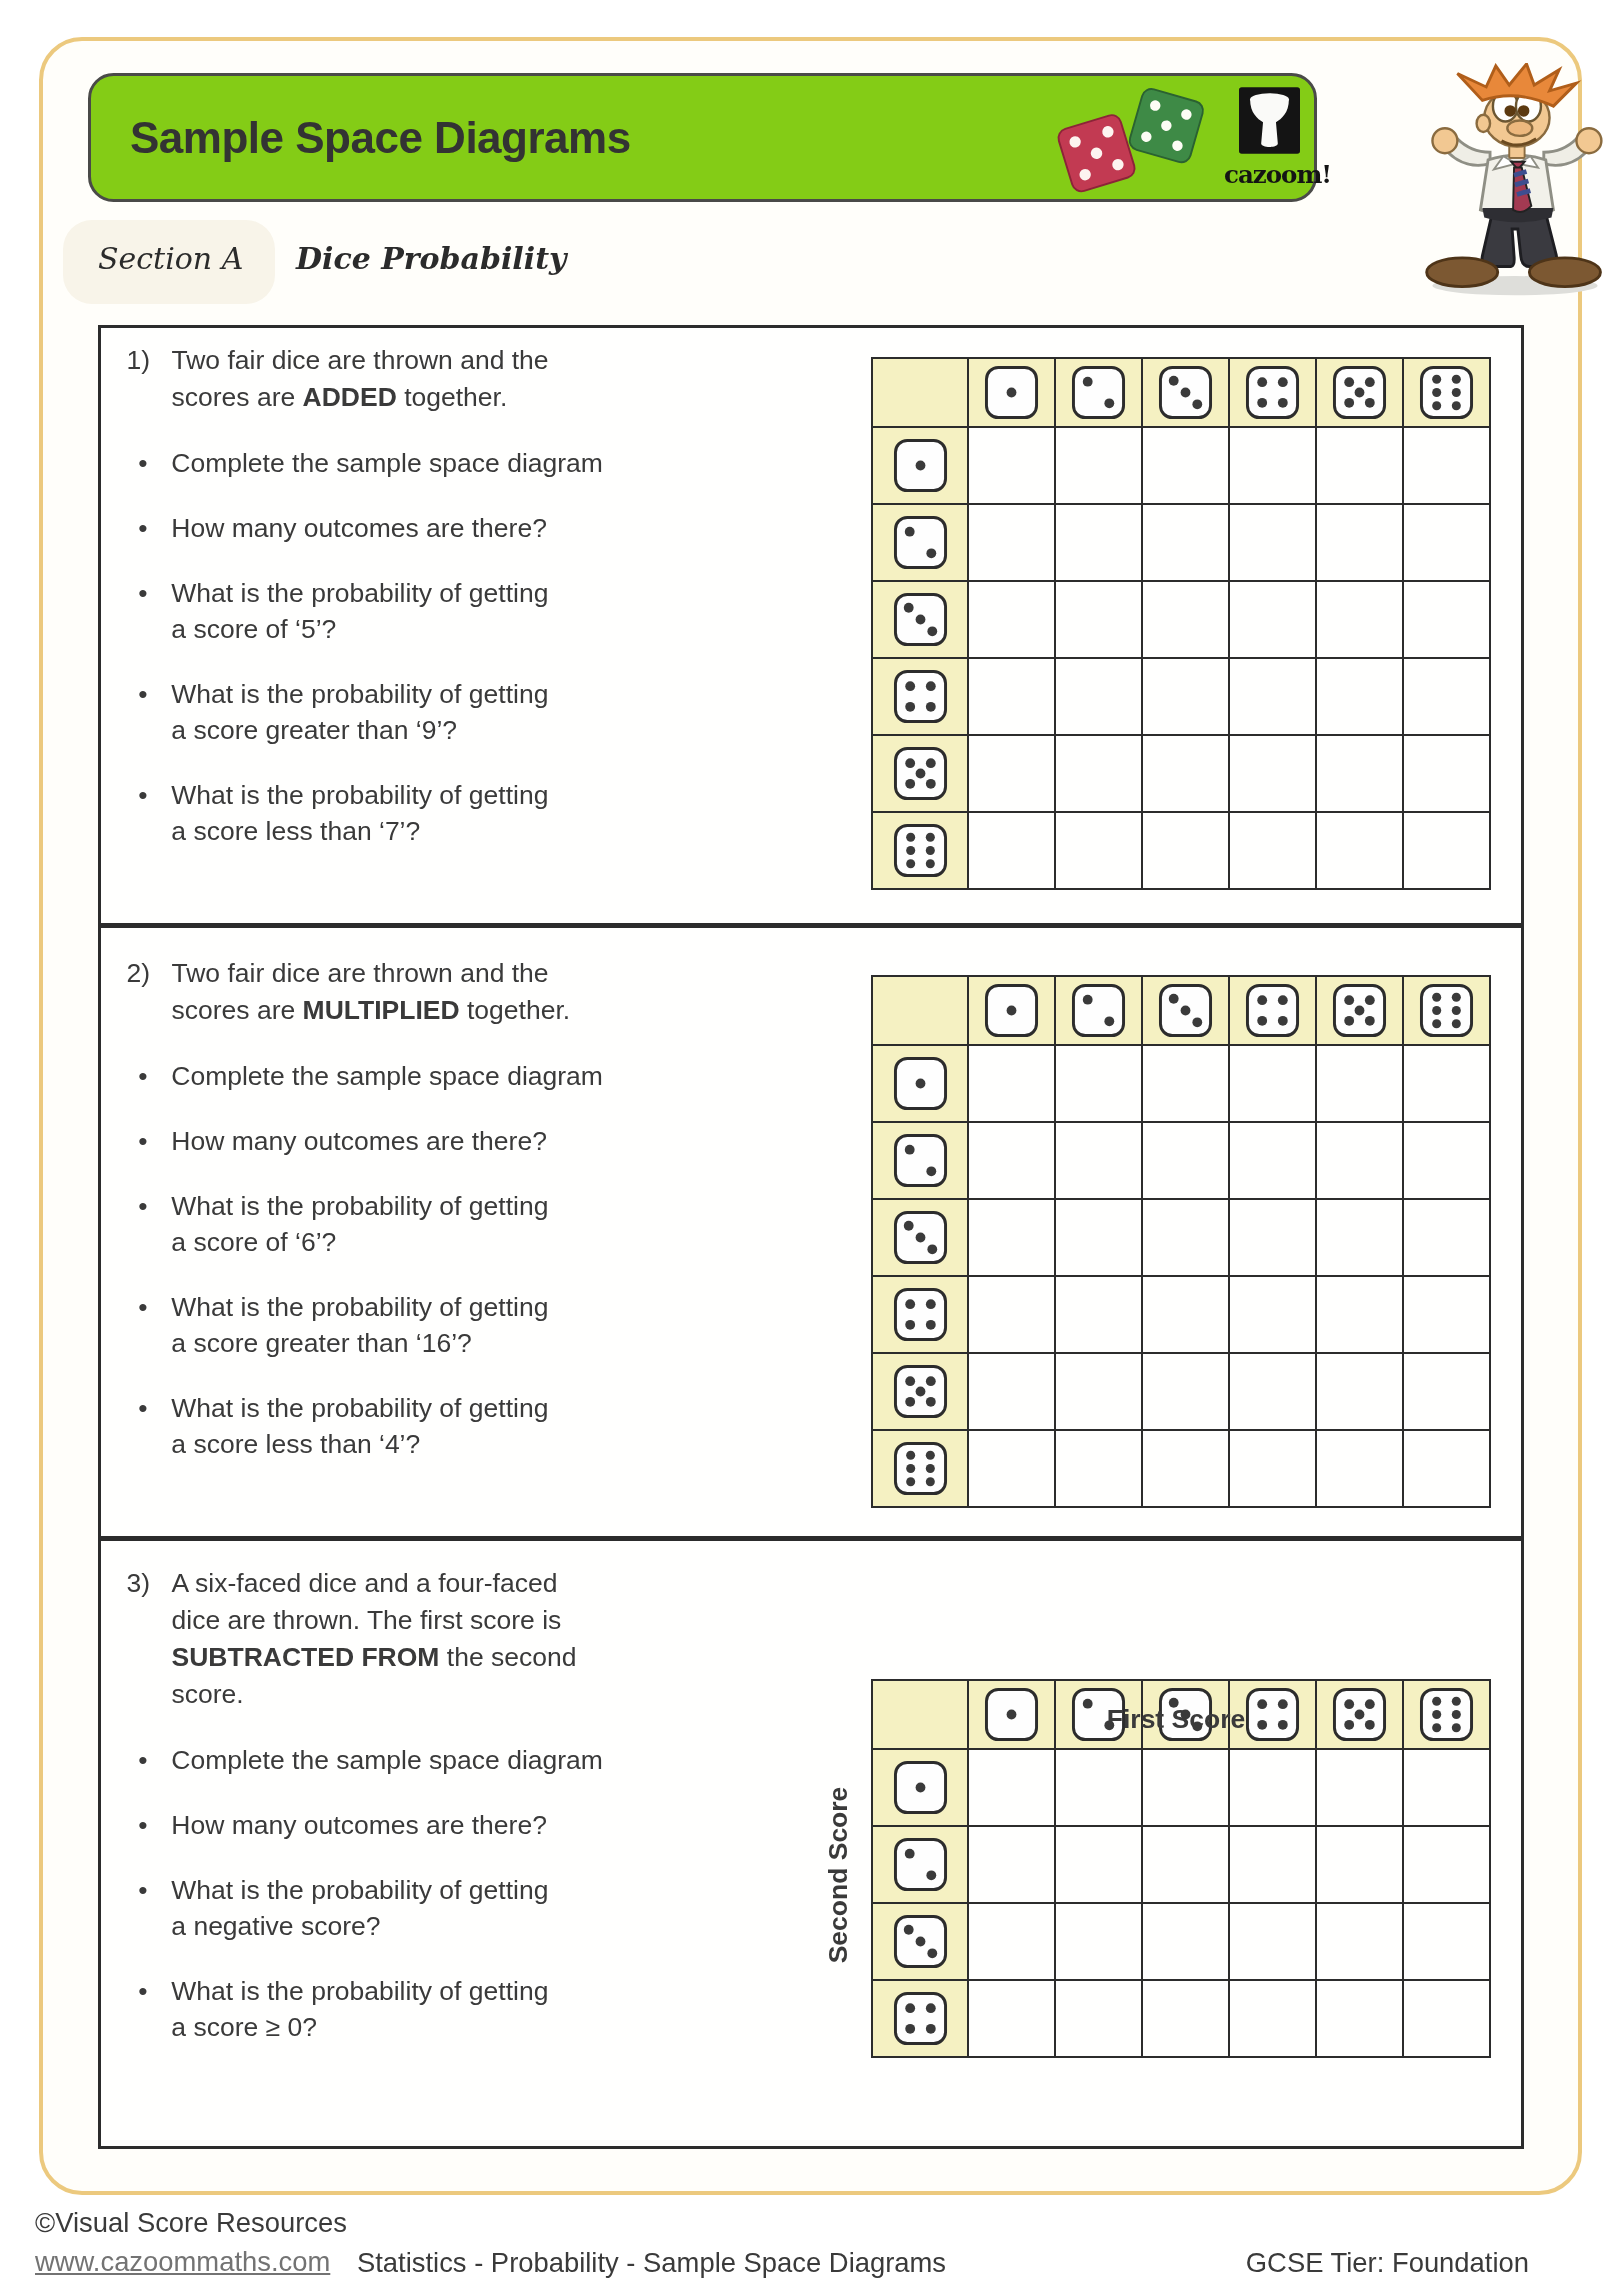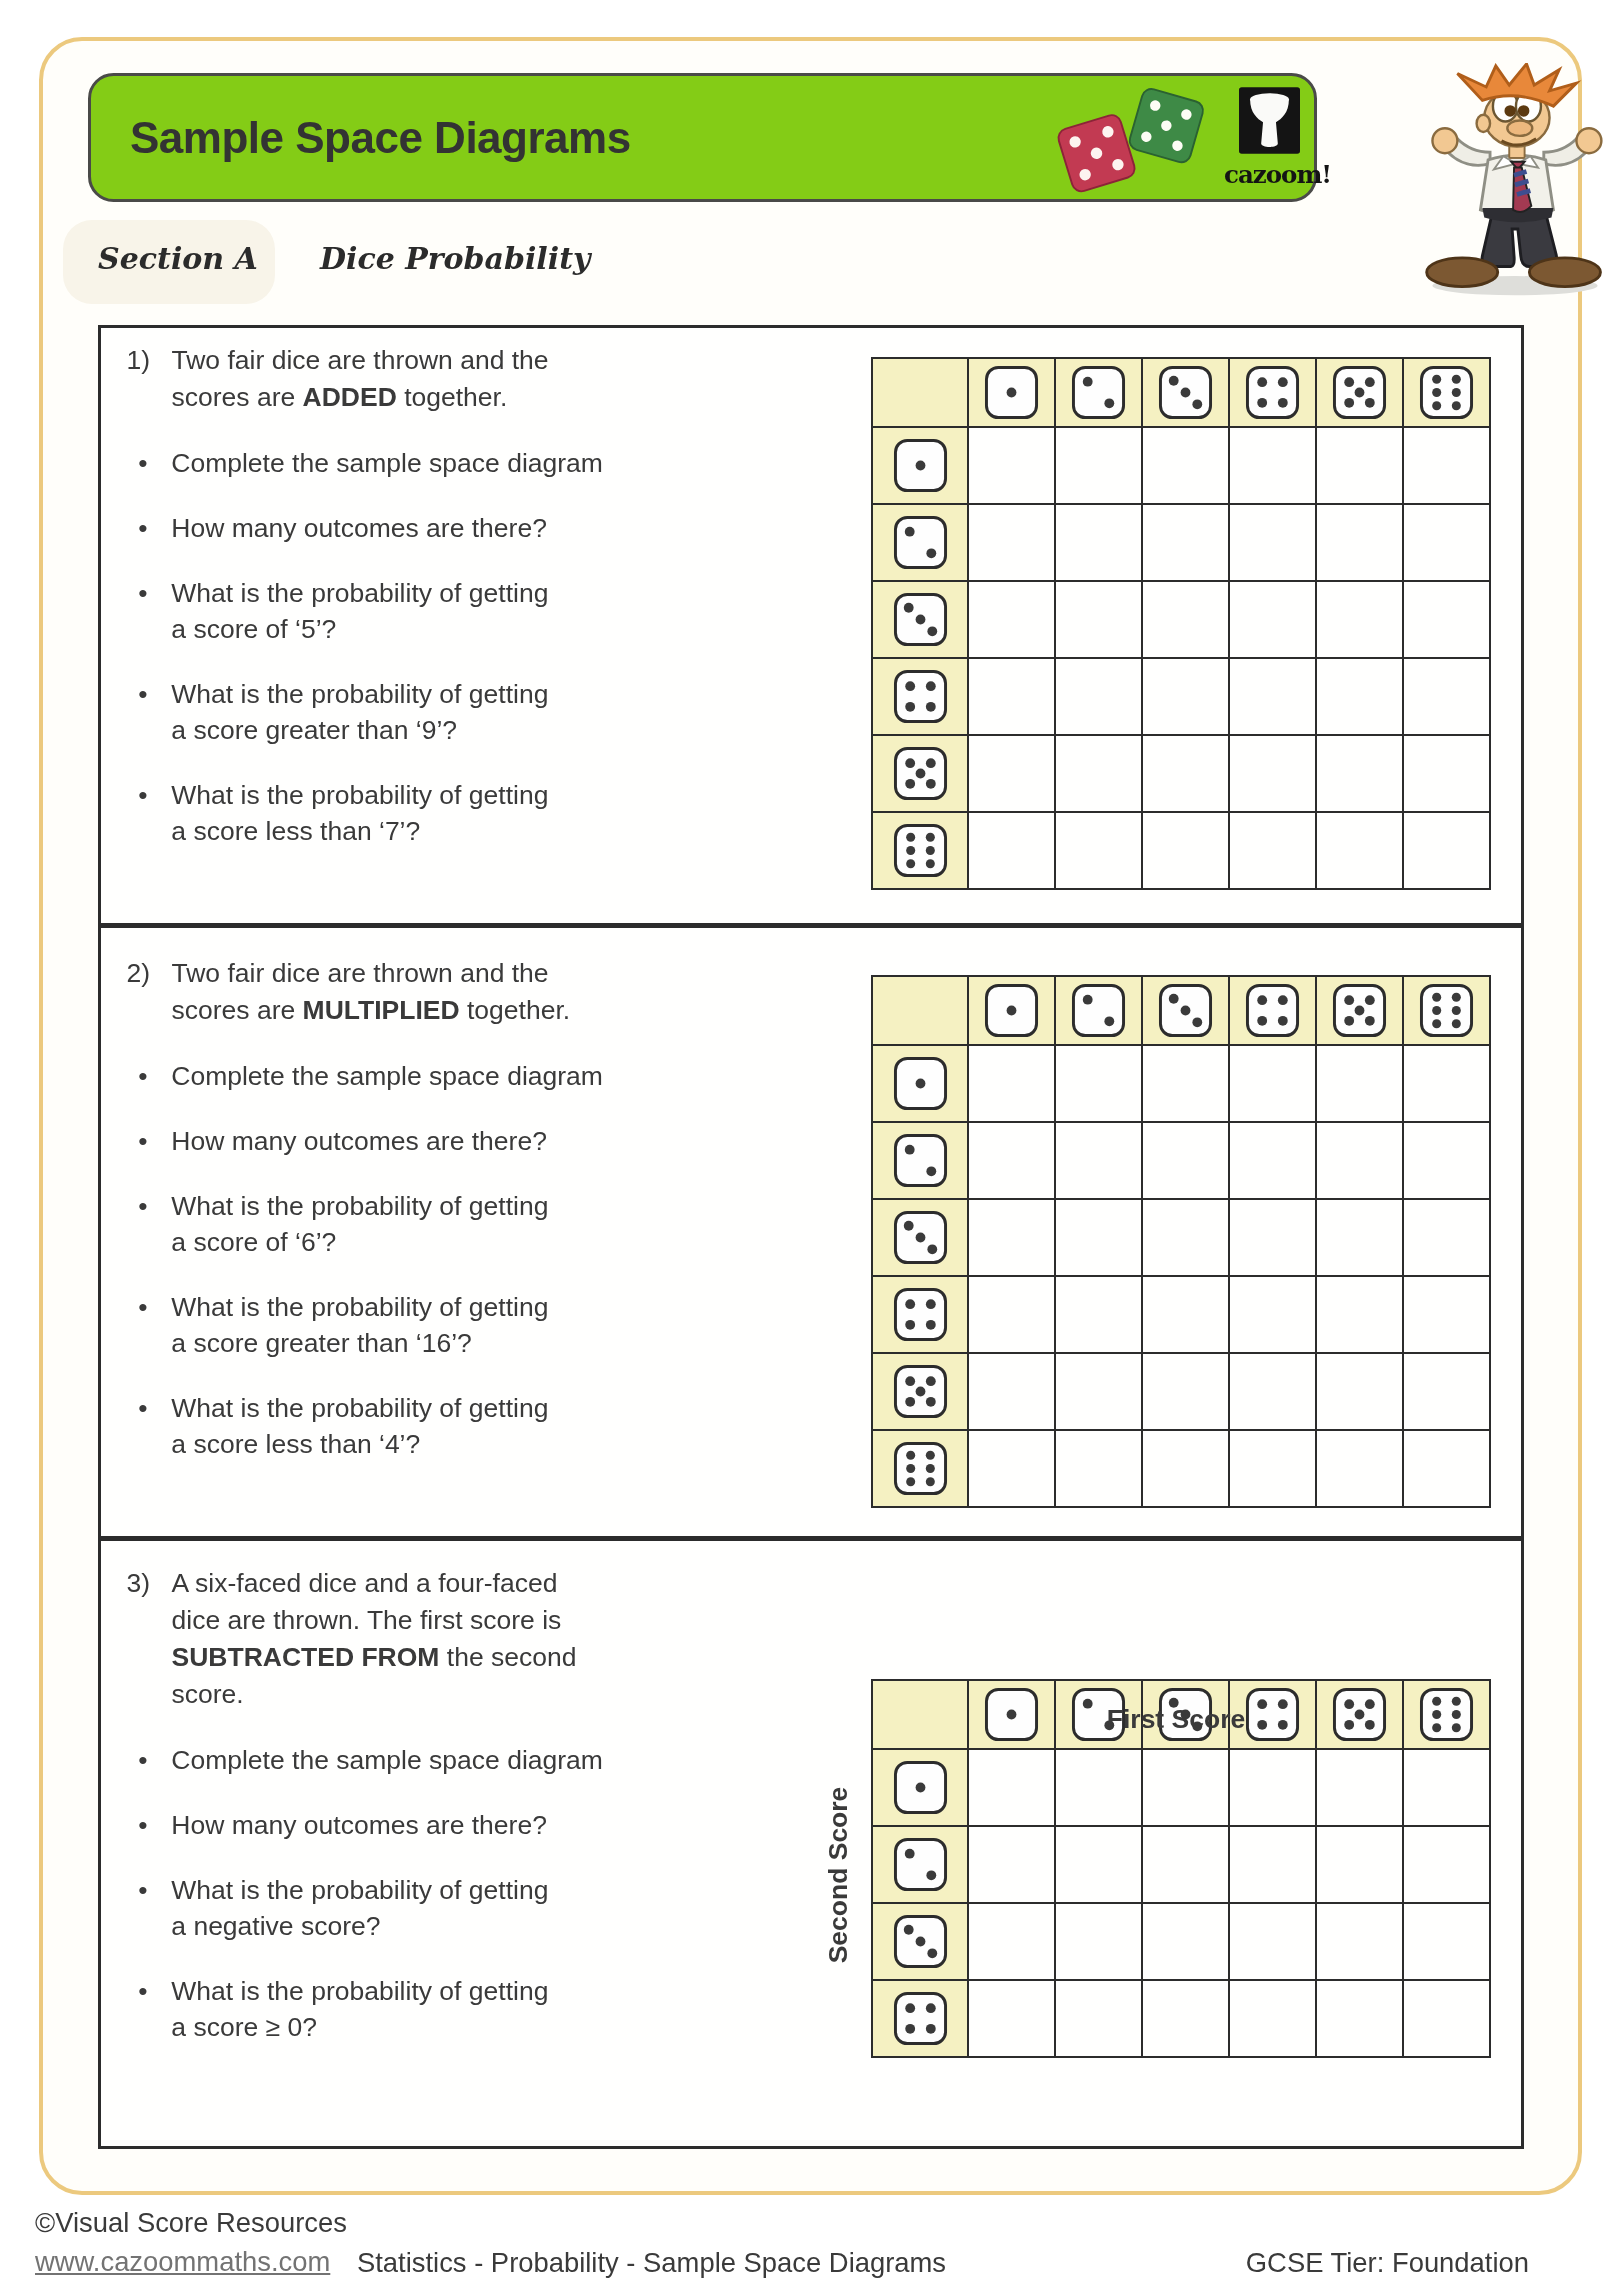--- a/index.html
+++ b/index.html
@@ -20,22 +20,22 @@
     position:absolute;left:39px;top:50%;transform:translateY(-50%);
     font-size:44px;font-weight:700;color:#333333;letter-spacing:-0.5px;white-space:nowrap;
   }
   .dice-illu{position:absolute;left:956px;top:3.9px;width:181px;height:116px;}
   .logo{position:absolute;left:1133px;top:9.8px;width:90px;text-align:center;}
   .logo-box{width:61px;height:69px;margin:0 auto;}
   .logo-text{font-family:"DejaVu Serif",serif;font-weight:700;font-size:24.5px;color:#141414;margin-top:1px;letter-spacing:-1px;}
   .mascot{position:absolute;left:1419px;top:63px;width:192px;height:237px;}
   
   .section-pill{position:absolute;left:63px;top:220px;width:212px;height:84px;background:#F8F4E9;border-radius:29px;}
-  .section-label{position:absolute;left:98px;top:241px;font-family:"DejaVu Serif",serif;font-style:italic;font-weight:700;font-size:30px;color:#2b2b2b;white-space:nowrap;}
-  .section-title{position:absolute;left:320px;top:241px;font-family:"DejaVu Serif",serif;font-style:italic;font-weight:700;font-size:30px;color:#2b2b2b;white-space:nowrap;}
+  .section-label{position:absolute;left:98px;top:241px;font-family:"DejaVu Serif",serif;font-style:italic;font-weight:400;font-size:30px;color:#2b2b2b;white-space:nowrap;}
+  .section-title{position:absolute;left:296px;top:241px;font-family:"DejaVu Serif",serif;font-style:italic;font-weight:700;font-size:30px;color:#2b2b2b;white-space:nowrap;}
   
   .main-box{position:absolute;left:98px;top:325px;width:1420px;height:1818px;border:3.9px solid #2C2C2C;background:#FFFFFE;}
   .divider{position:absolute;left:0;right:0;height:4.9px;background:#2C2C2C;}
   
   .question{position:absolute;width:716px;}
   .q-heading{display:flex;}
   .qnum{width:45px;flex:none;font-size:26.5px;line-height:37px;font-weight:400;}
   .q-intro{font-size:26.5px;line-height:37px;}
   .q-intro .b{font-weight:700;}
   .bullet{display:flex;margin-top:29px;font-size:26.5px;line-height:36px;}

